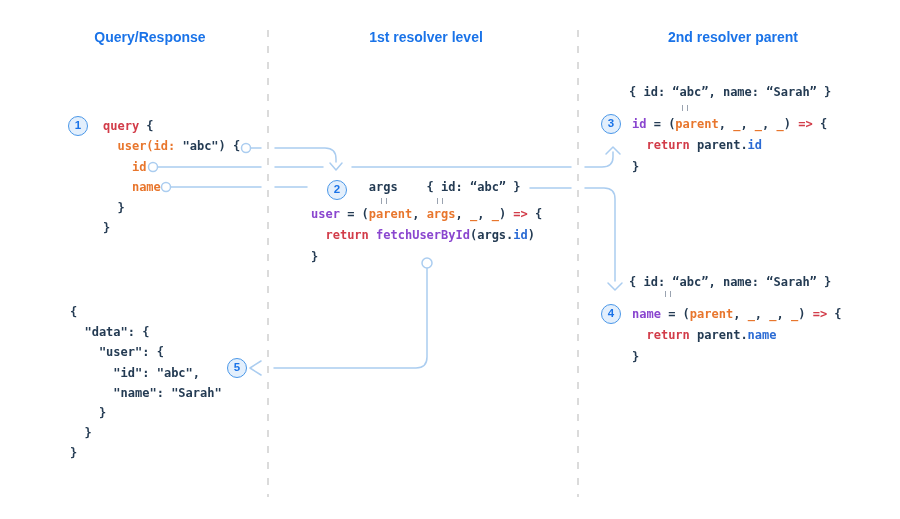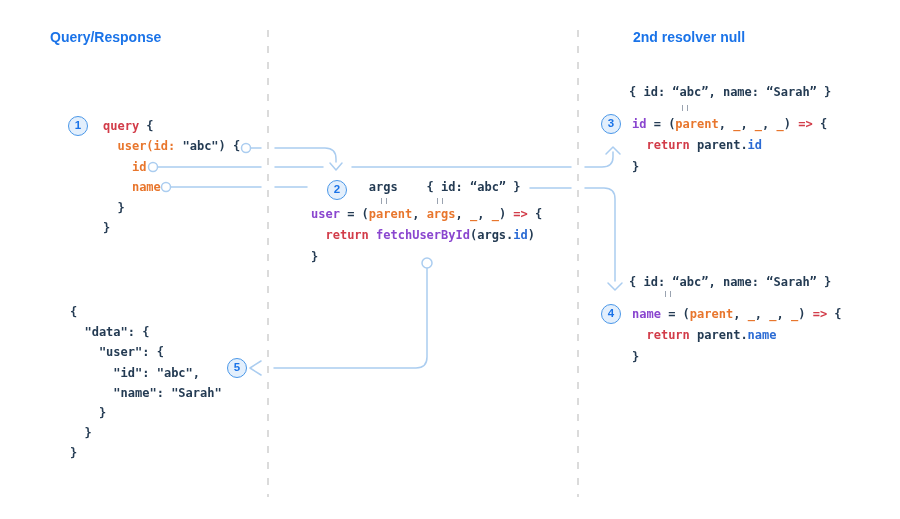--- a/index.html
+++ b/index.html
@@ -16,21 +16,21 @@
     --badge-text:#1a73e8;
     --divider-gray:#d8d8d8;
     --bg:#ffffff;
   }
   html,body{margin:0;padding:0;background:#fff;}
   #canvas{
     position:relative;width:900px;height:519px;background:var(--bg);
     overflow:hidden;font-family:"Liberation Sans",sans-serif;
   }
   .col-header{
-    position:absolute;top:29px;width:200px;
+    position:absolute;top:29px;width:200px;text-align:center;
     font-size:14px;font-weight:bold;color:var(--header-blue);
   }
   svg.overlay{position:absolute;left:0;top:0;width:900px;height:519px;}
   .code{
     position:absolute;font-family:"DejaVu Sans Mono","Liberation Mono",monospace;
     font-size:12px;font-weight:bold;color:var(--code-plain);white-space:pre;
   }
   .code .code-line{height:20.4px;line-height:20.4px;}
   .code.lh21 .code-line{height:21.3px;line-height:21.3px;}
   .code.lh20 .code-line{height:20.2px;line-height:20.2px;}
@@ -75,21 +75,22 @@
     <path d="M427,268 V357 Q427,368 416,368 H274" stroke="var(--arrow-blue)" stroke-width="1.5" stroke-linecap="round"></path>
     <path d="M261,361 L250,368 L261,375" stroke="var(--arrow-blue)" stroke-width="1.5" stroke-linecap="round" stroke-linejoin="round"></path>
 
     <circle cx="246" cy="148" r="4.5" stroke="var(--arrow-blue)" stroke-width="1.5" fill="#fff"></circle>
     <circle cx="153" cy="167" r="4.5" stroke="var(--arrow-blue)" stroke-width="1.5" fill="#fff"></circle>
     <circle cx="166" cy="187" r="4.5" stroke="var(--arrow-blue)" stroke-width="1.5" fill="#fff"></circle>
     <circle cx="427" cy="263" r="5" stroke="var(--arrow-blue)" stroke-width="1.5" fill="#fff"></circle>
   </svg>
 
   <div class="col-header" style="left:50px;">Query/Response</div>
-  <div class="col-header" style="left:633px;">2nd resolver null</div>
+  <div class="col-header" style="left:326px;">1st resolver level</div>
+  <div class="col-header" style="left:633px;">2nd resolver parent</div>
 
   <div class="badge" style="left:68px;top:116px;">1</div>
   <div class="badge" style="left:327px;top:180px;">2</div>
   <div class="badge" style="left:601px;top:114px;">3</div>
   <div class="badge" style="left:601px;top:304px;">4</div>
   <div class="badge" style="left:227px;top:358px;">5</div>
 
   <div class="code" style="left:103px;top:116px;"><div class="code-line"><span class="tk-red">query</span><span class="tk-plain"> {</span></div><div class="code-line"><span class="tk-plain">  </span><span class="tk-orange">user(id:</span><span class="tk-plain"> "abc") {</span></div><div class="code-line"><span class="tk-plain">    </span><span class="tk-orange">id</span></div><div class="code-line"><span class="tk-plain">    </span><span class="tk-orange">name</span></div><div class="code-line"><span class="tk-plain">  }</span></div><div class="code-line"><span class="tk-plain">}</span></div></div>
 
   <div class="code" style="left:311px;top:177px;"><div class="code-line"><span class="tk-plain">        </span><span class="tk-plain">args</span><span class="tk-plain">    </span><span class="tk-plain">{ id: “abc” }</span></div></div>

